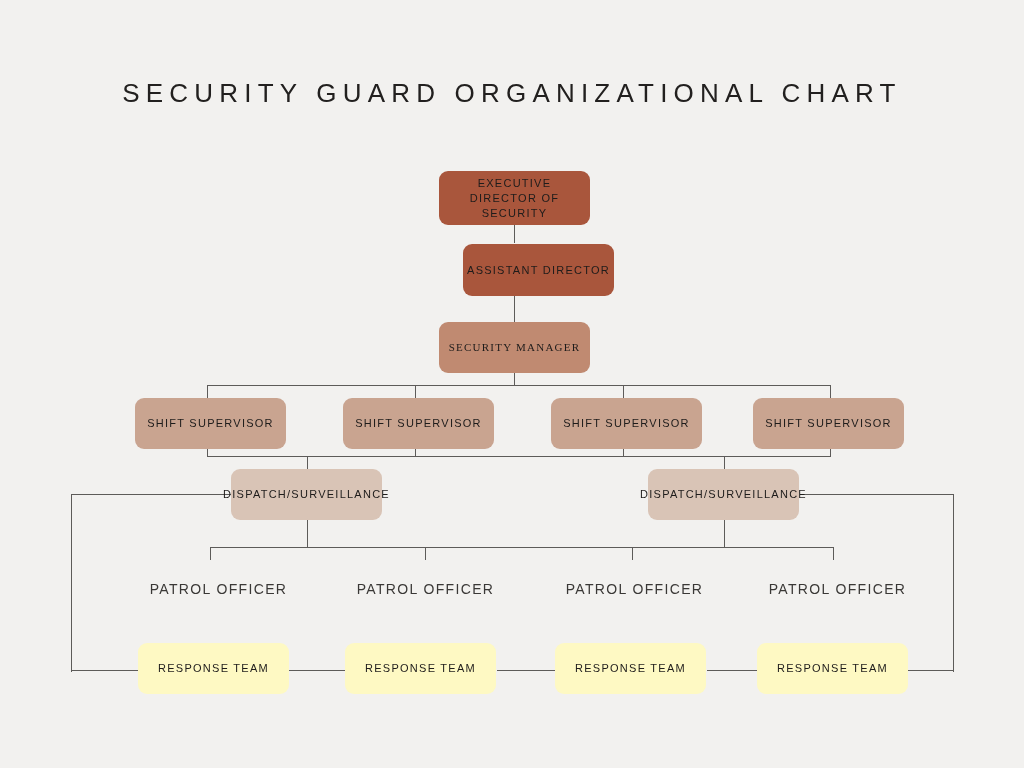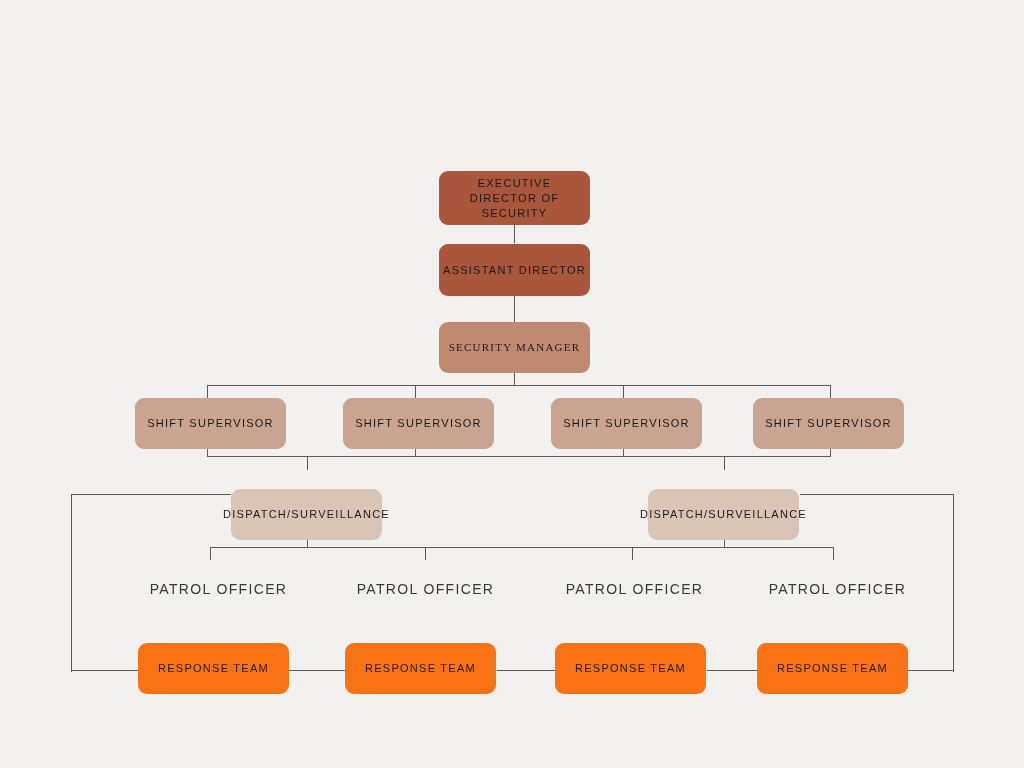--- a/index.html
+++ b/index.html
@@ -53,42 +53,43 @@
     text-align: center;
     color: #1e1c1b;
     letter-spacing: 1.25px;
     font-size: 11px;
     font-weight: 500;
     line-height: 15px;
     padding: 2px 7px;
     white-space: nowrap;
   }
   .node.level-exec     { background: #a9563c; }
-  .node.level-assist   { background: #a9563c; }
+  .node.level-assist   { background: #a9563c; margin-left: 24px; }
   .node.level-manager  { background: #c08a71; font-family: Liberation Serif, serif; }
   .node.level-shift    { background: #c9a490; }
-  .node.level-dispatch { background: #d9c4b6; margin-top: 20px; }
-  .node.level-response { background: #f97316; }
+  .node.level-dispatch { background: #d9c4b6; }
+  .node.level-response { background: #fef9c3; }
 
   .node.level-exec { white-space: normal; }
 
   
   .node.plain {
     background: none;
     border-radius: 0;
     color: #3a3836;
     letter-spacing: 1.35px;
     font-size: 14px;
   }
 </style>
 </head>
 <body>
 
 <div id="chart-root">
 
+  <div class="chart-title">SECURITY GUARD ORGANIZATIONAL CHART</div>
 
   <div class="line v" style="left:514px; top:225px; height:18px;"></div>
 
   <div class="line v" style="left:514px; top:296px; height:27px;"></div>
 
   <div class="line v" style="left:514px; top:373px; height:13px;"></div>
 
   <div class="line h" style="left:207px; top:385px; width:624px;"></div>
 
   <div class="line v" style="left:207px; top:385px; height:13px;"></div>

